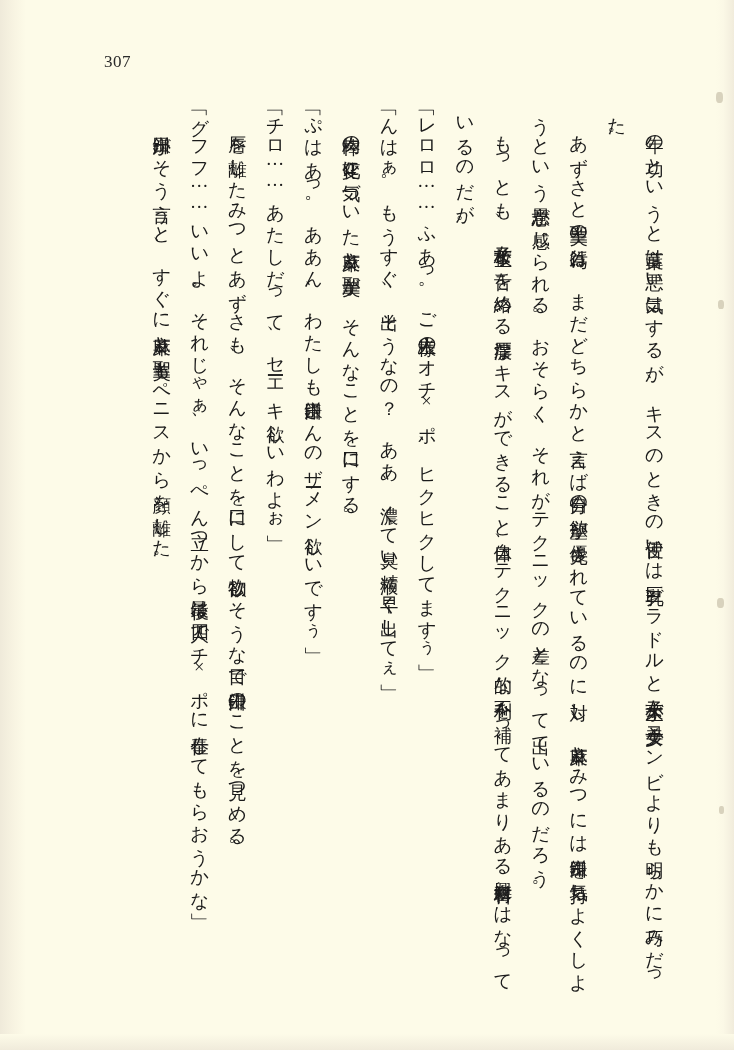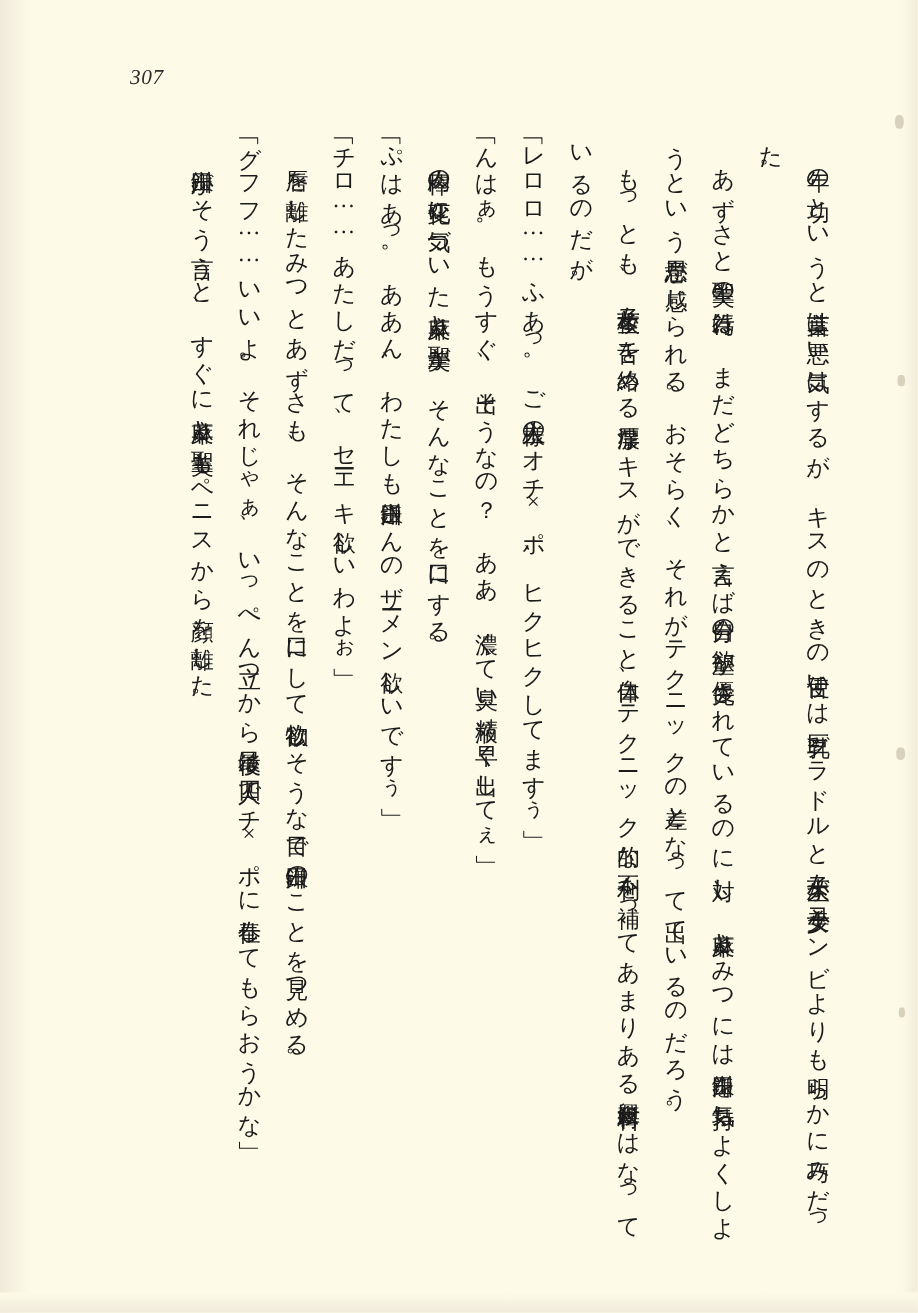--- a/index.html
+++ b/index.html
@@ -39,21 +39,20 @@
     position: absolute;
     left: 0; right: 0; bottom: 0;
     height: 16px;
     background: linear-gradient(to top, #f0ebdb 0%, #fdfbe8 100%);
     pointer-events: none;
   }
   .folio {
     position: absolute;
     left: 104px;
     top: 52px;
-    font-style: italic;
     font-size: 17px;
     letter-spacing: 0.5px;
     color: #2a2a2a;
   }
   
   .textblock {
     position: absolute;
     top: 104px;
     right: 62px;
     height: 880px;

